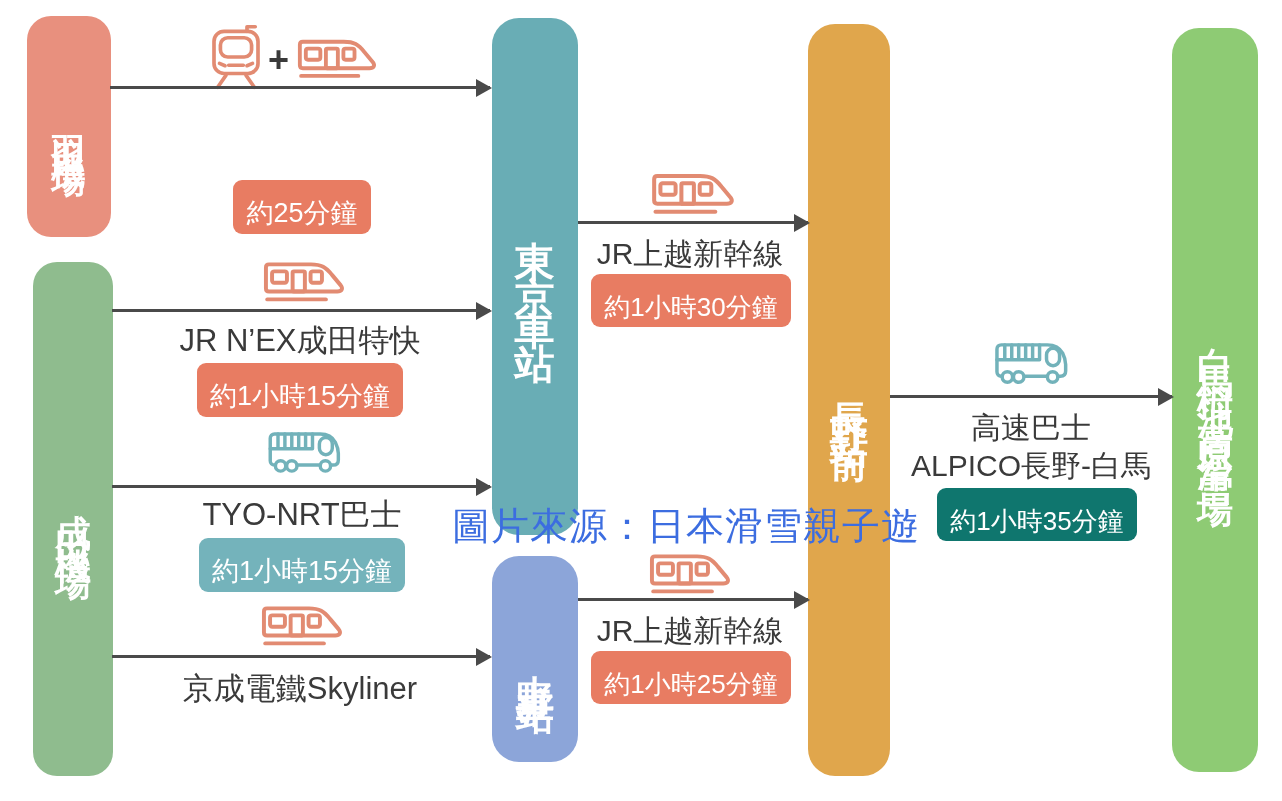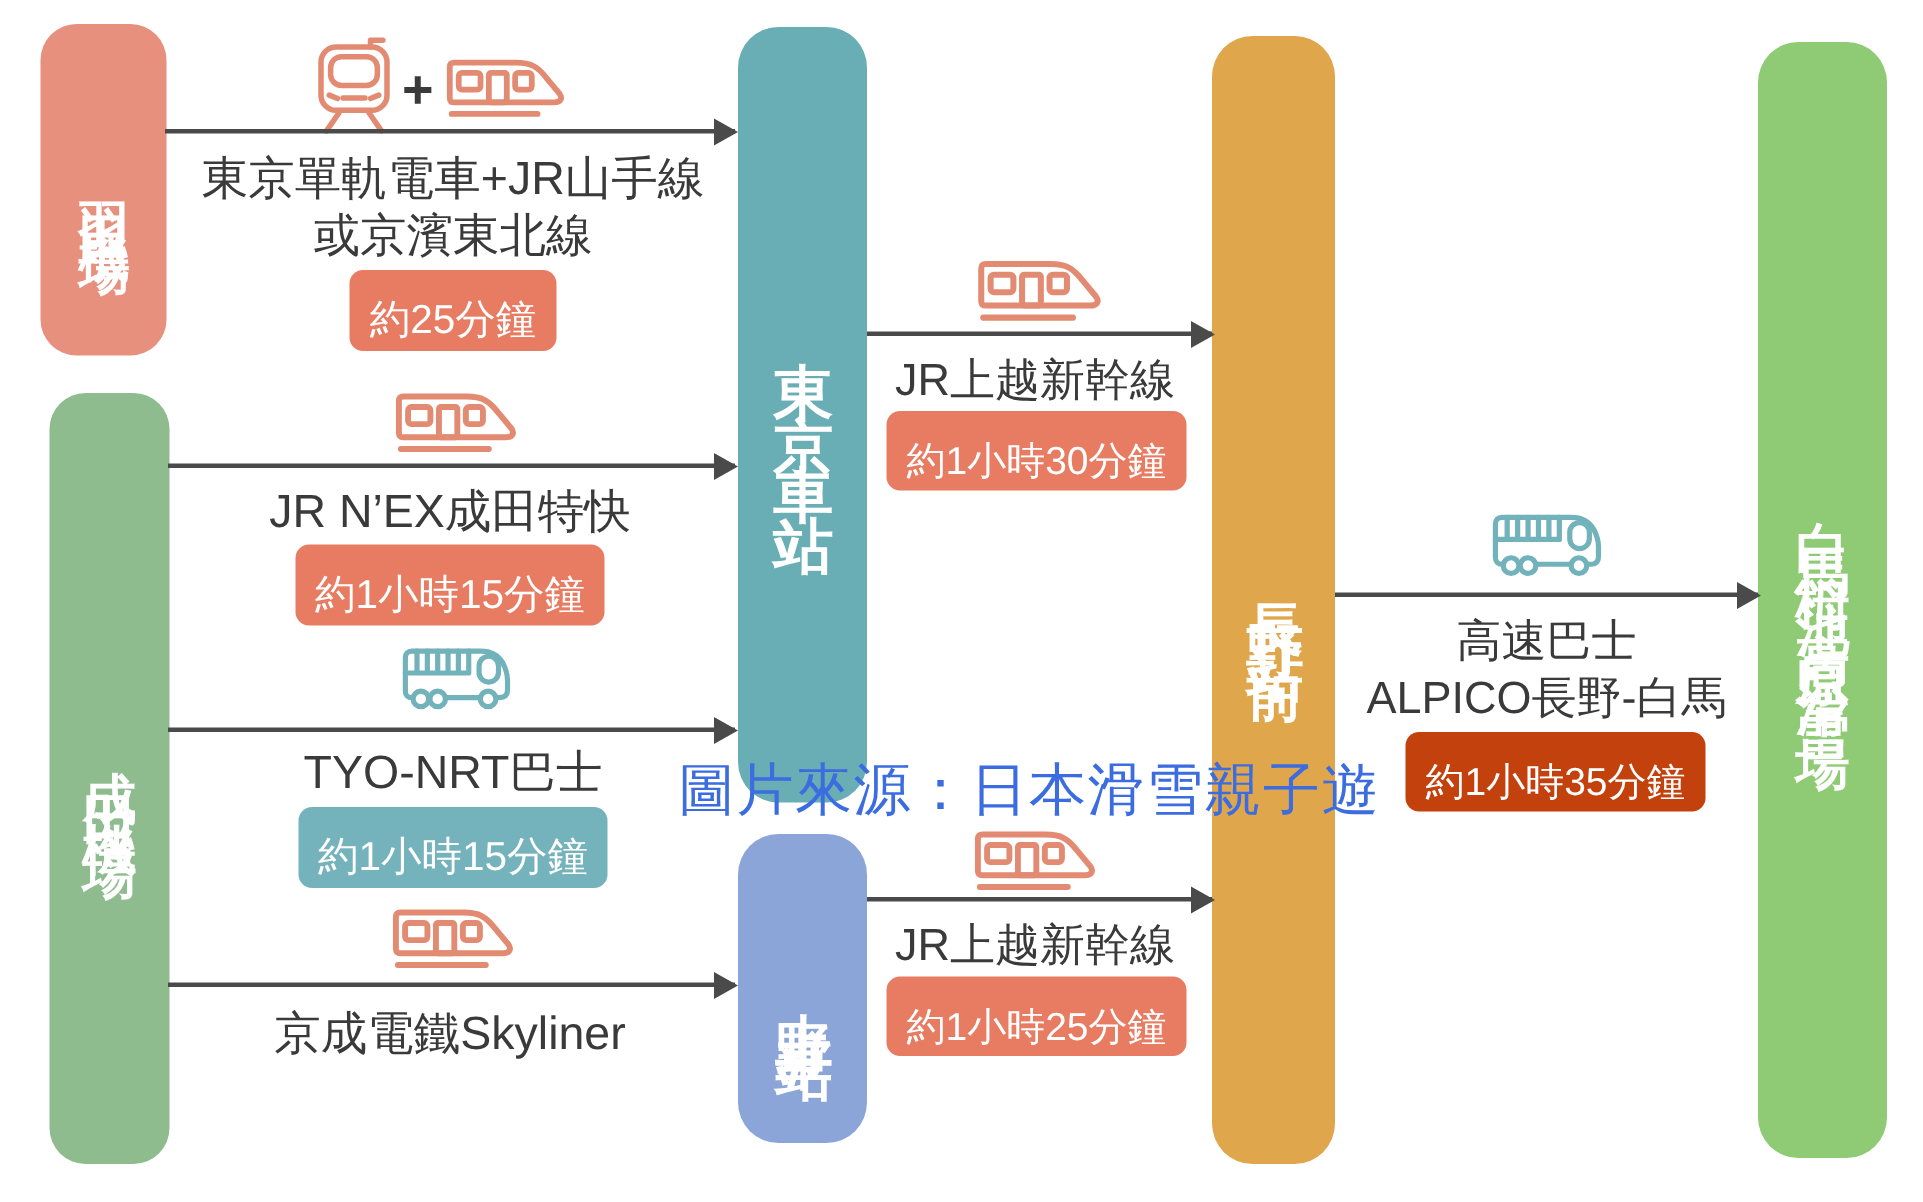--- a/index.html
+++ b/index.html
@@ -106,24 +106,20 @@
         <use href="#sym-monorail"></use>
       </svg>
     </span>
   <span class="plus" style="left: 268px; top: 42px; color: rgb(58, 58, 58);">+</span>
   <span class="vicon" style="left: 296px; top: 34px; width: 82px; height: 48px; color: rgb(226, 139, 114);">
       <svg>
         <use href="#sym-train"></use>
       </svg>
     </span>
   <div class="arrow" style="left:110px;top:86px;width:380px;"></div>
-  <div class="route-label" style="left:127px;top:100px;width:350px;">
-    <div>東京單軌電車+JR山手線</div>
-    <div>或京濱東北線</div>
-  </div>
   <div class="badge-row" style="left:127px;top:180px;width:350px;">
     <span class="badge" style="background-color: rgb(232, 124, 98);">約25分鐘</span>
   </div>
 
   <span class="vicon" style="left: 262px; top: 256px; width: 84px; height: 50px; color: rgb(226, 139, 114);">
       <svg>
         <use href="#sym-train"></use>
       </svg>
     </span>
   <div class="arrow" style="left:112px;top:309px;width:378px;"></div>
@@ -187,18 +183,18 @@
       <svg>
         <use href="#sym-bus"></use>
       </svg>
     </span>
   <div class="arrow" style="left:890px;top:395px;width:282px;"></div>
   <div class="route-label" style="left:900px;top:409px;width:262px;font-size:30px;">
     <div>高速巴士</div>
     <div>ALPICO長野-白馬</div>
   </div>
   <div class="badge-row" style="left:905px;top:488px;width:252px;">
-    <span class="badge" style="font-size: 26px; background-color: #c2410c; margin-left: 12px;">約1小時35分鐘</span>
+    <span class="badge" style="font-size: 26px; background-color: #0f766e; margin-left: 12px;">約1小時35分鐘</span>
   </div>
 
   <div class="watermark" style="left: 452px; top: 501px; color: rgb(60, 109, 224);">圖片來源：日本滑雪親子遊</div>
 
 </div>
 
 </body></html>

